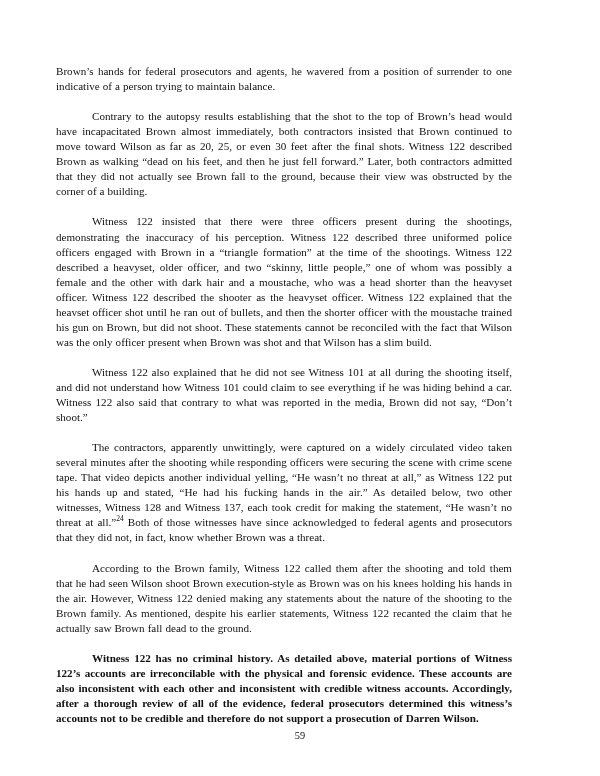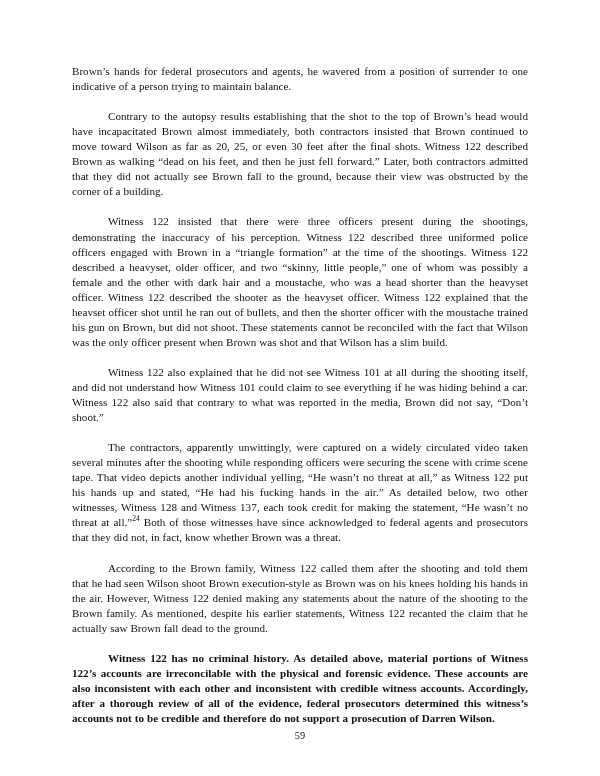--- a/index.html
+++ b/index.html
@@ -20,21 +20,21 @@
   .page {
     position: relative;
     width: 600px;
     height: 776px;
     background: #ffffff;
     box-sizing: border-box;
   }
 
   .content {
     position: absolute;
-    left: 72px;
+    left: 56px;
     top: 64px;
     width: 456px;
   }
 
   .para {
     font-size: 11.1px;
     line-height: 15.05px;
     text-align: justify;
     text-justify: inter-word;
     margin: 0 0 15.05px 0;

